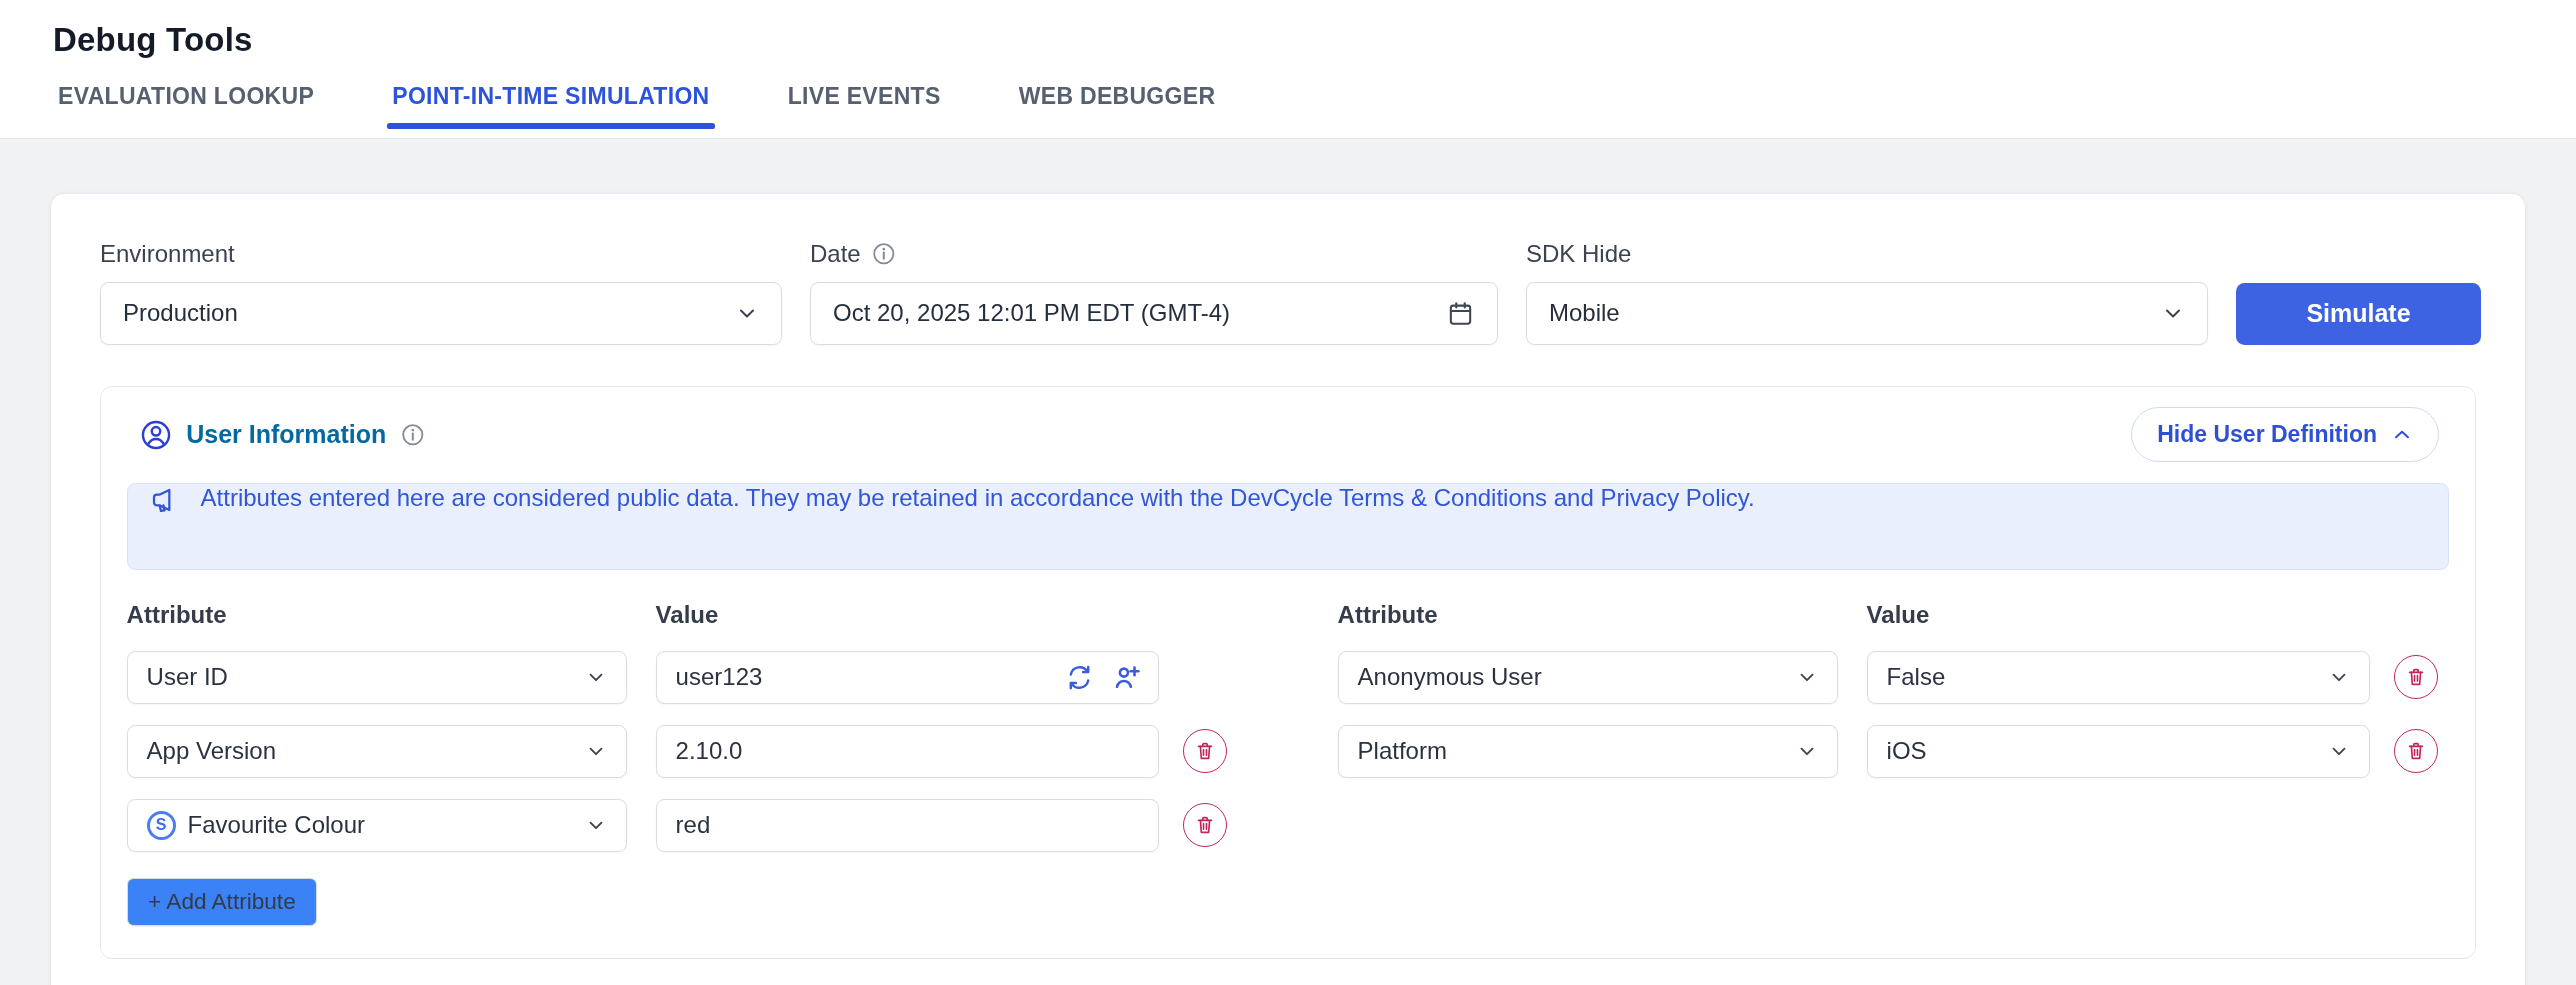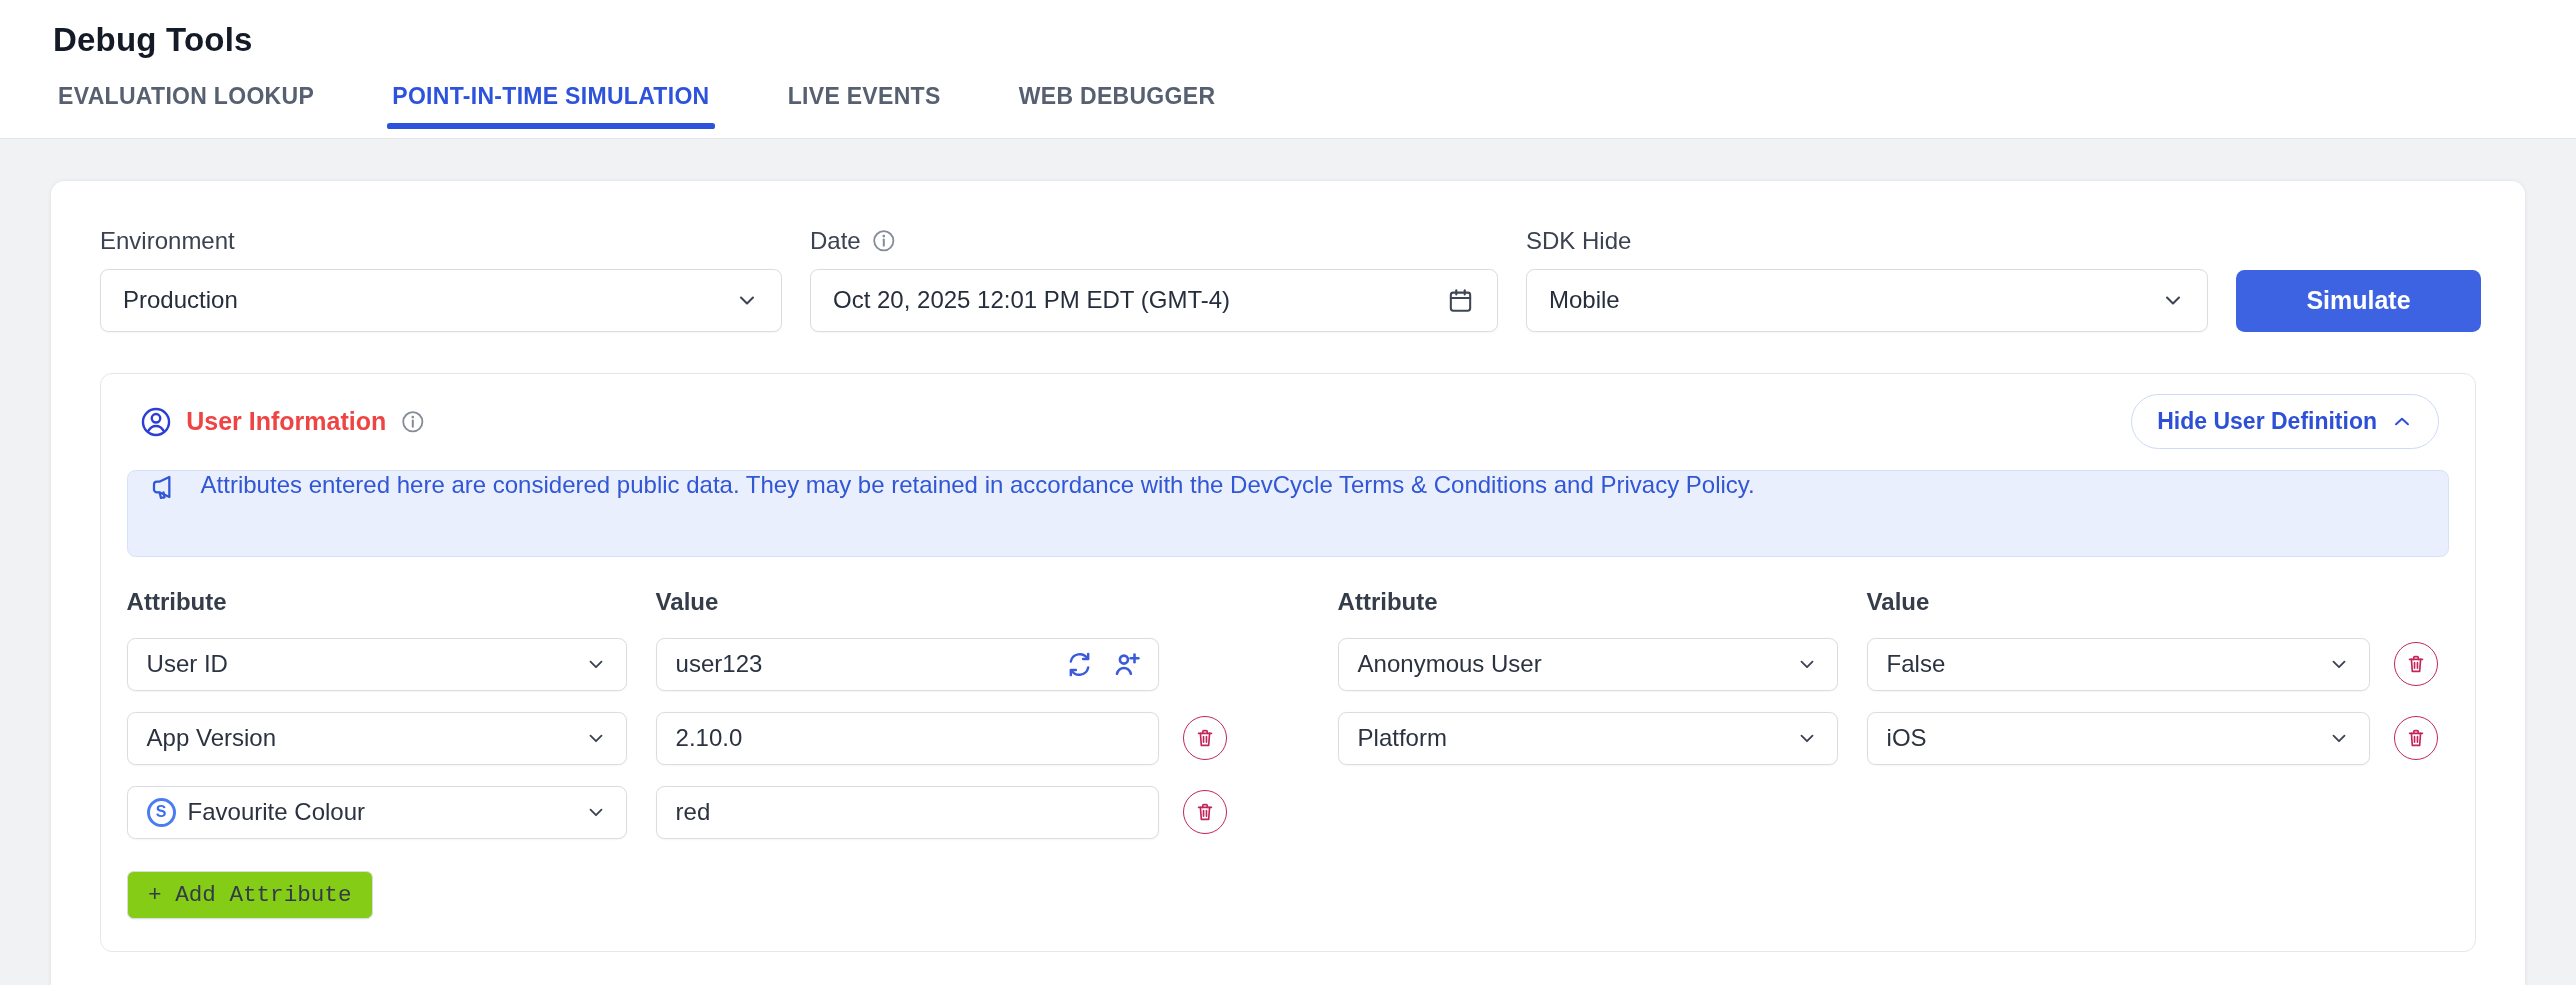--- a/index.html
+++ b/index.html
@@ -11,21 +11,21 @@
   .page-title  { font-size:33px; font-weight:700; color:#141a26; letter-spacing:0.2px; }
   .tabs { display:flex; margin-top:24px; }
   .tab  { position:relative; font-size:23px; font-weight:600; letter-spacing:0.3px;
           color:#566070; padding:0 5.1px 19px; margin-right:68px; cursor:pointer; }
   .tab.active { color:#2d53dd; }
   .tab.active::after { content:""; position:absolute; left:0; right:0; bottom:0;
           height:5.1px; border-radius:2.6px; background:#2d53dd; }
 
   
   .page-body { background:#f1f2f4; border-top:0.9px solid #e4e6ea;
-               height:696px; padding:42px 51px 0; }
+               height:696px; padding:55px 51px 0; }
   .card { background:#ffffff; border-radius:13.6px; box-shadow:0 0.9px 4.3px rgba(22,28,45,.08);
           padding:46px 49px 51px; height:852px; }
 
   
   .controls { display:flex; gap:28px; }
   .field       { display:flex; flex-direction:column; }
   .field-label { display:flex; align-items:center; gap:10.2px; font-size:24px; font-weight:500;
                  color:#3b4250; margin-bottom:13.6px; }
   .box { height:63px; border:0.9px solid #d9dce1; border-radius:8.5px; background:#fff;
          display:flex; align-items:center; padding:0 22px; font-size:24px; color:#262e3d;
@@ -38,21 +38,21 @@
   .simulate-btn { width:245px; height:62px; background:#3d63e2; color:#fff; border:none;
                   border-radius:8.5px; font-size:25px; font-weight:600; cursor:pointer;
                   font-family:"Liberation Sans", sans-serif; }
 
   
   .ui-card { margin-top:41px; border:0.9px solid #e5e7ec; border-radius:12px;
              padding:20.5px 25.6px 32px; }
   .ui-head { display:flex; align-items:center; justify-content:space-between;
              height:55px; padding:0 10.2px 0 12px; }
   .ui-head-left { display:flex; align-items:center; gap:13.6px; }
-  .ui-title { font-size:25px; font-weight:600; color:#ef4444; }
+  .ui-title { font-size:25px; font-weight:600; color:#0369a1; }
   .pill-btn { display:flex; align-items:center; gap:13.6px; height:55px; padding:0 25.6px;
               border:1.3px solid #cdd9f6; border-radius:852px; background:#fff;
               color:#2d50d6; font-size:23px; font-weight:600; cursor:pointer;
               font-family:"Liberation Sans", sans-serif; }
 
   .banner { margin-top:20.5px; height:87px; display:flex; align-items:flex-start; gap:19px;
             background:#e9effc; border:0.9px solid #d6e1f8; border-radius:8.5px;
             padding:0 22px; }
   .banner-text { font-size:24px; color:#3156d6; }
 
@@ -80,24 +80,24 @@
   .icon-btn { background:none; border:none; cursor:pointer; display:flex;
               align-items:center; padding:0; }
   .trash-slot { width:44px; margin-left:24px; display:flex; align-items:center; }
   .trash-btn { width:44px; height:44px; border-radius:50%; border:1.7px solid #c2255c;
                background:#fff; display:flex; align-items:center; justify-content:center;
                cursor:pointer; }
   .s-badge { display:inline-flex; align-items:center; justify-content:center;
              width:29px; height:29px; border-radius:50%; border:3.4px solid #4a7cf2;
              color:#3c6cf0; font-size:16px; font-weight:700; margin-right:12px;
              flex:0 0 auto; }
-  .add-attr-btn { margin-top:11px; height:48px; padding:0 20.5px; background:#84cc16;
+  .add-attr-btn { margin-top:5px; height:48px; padding:0 20.5px; background:#3b82f6;
              border:0.9px solid #d9dce1; border-radius:6.8px; font-size:22.6px; font-weight:500;
              color:#333b49; cursor:pointer; box-shadow:0 0.9px 1.7px rgba(22,28,45,.05);
-             font-family:Liberation Mono, monospace; }
+             font-family:Liberation Sans, sans-serif; }
   svg { display:block; }
 </style>
 </head>
 <body>
 
 <div class="page-header">
   <div class="page-title">Debug Tools</div>
   <div class="tabs">
     <div class="tab">EVALUATION LOOKUP</div>
     <div class="tab active">POINT-IN-TIME SIMULATION</div>

